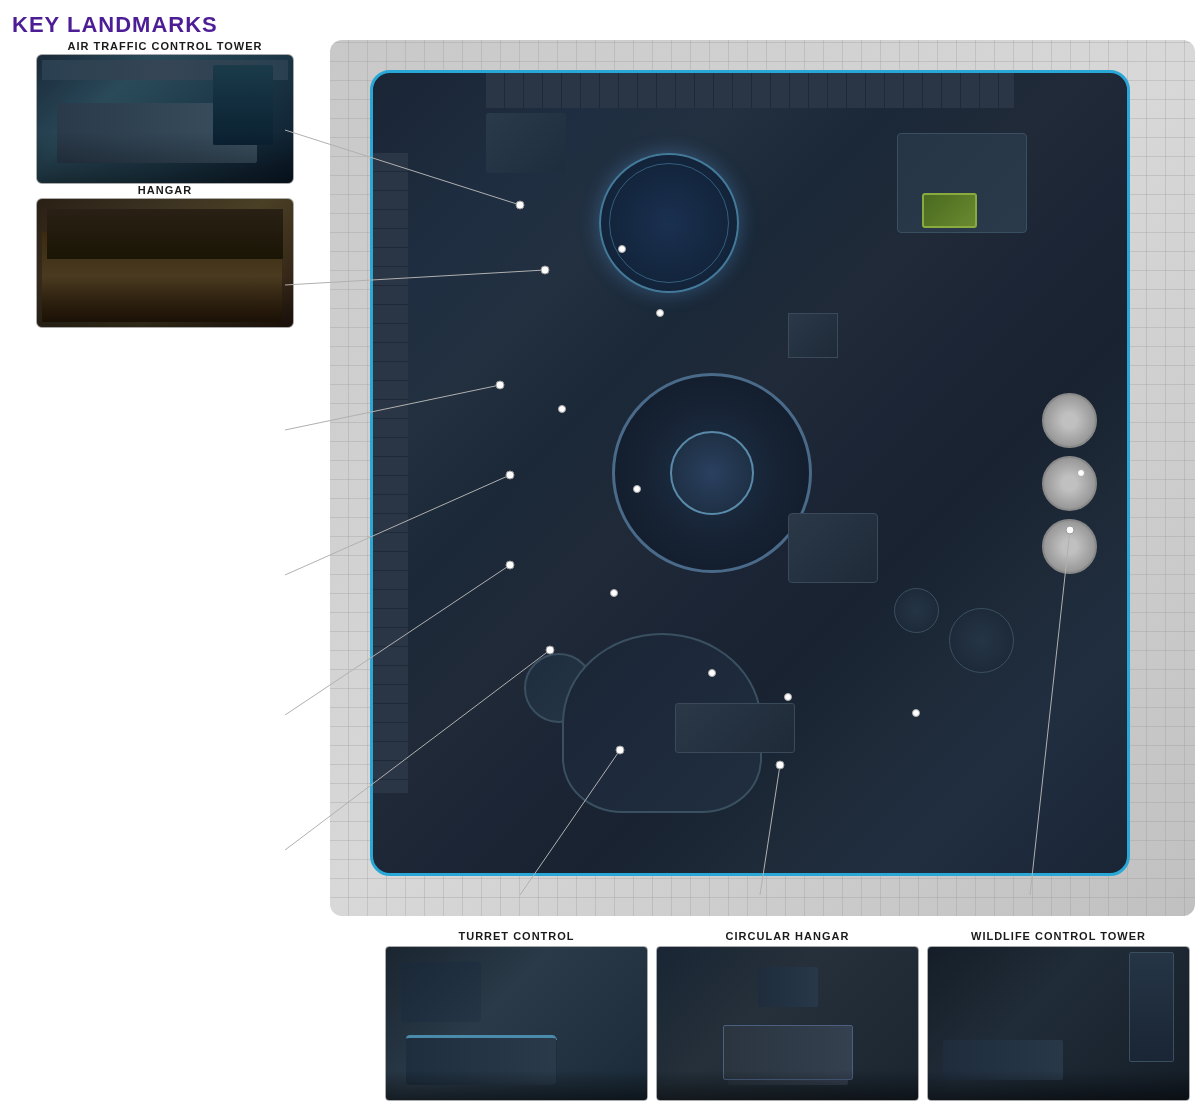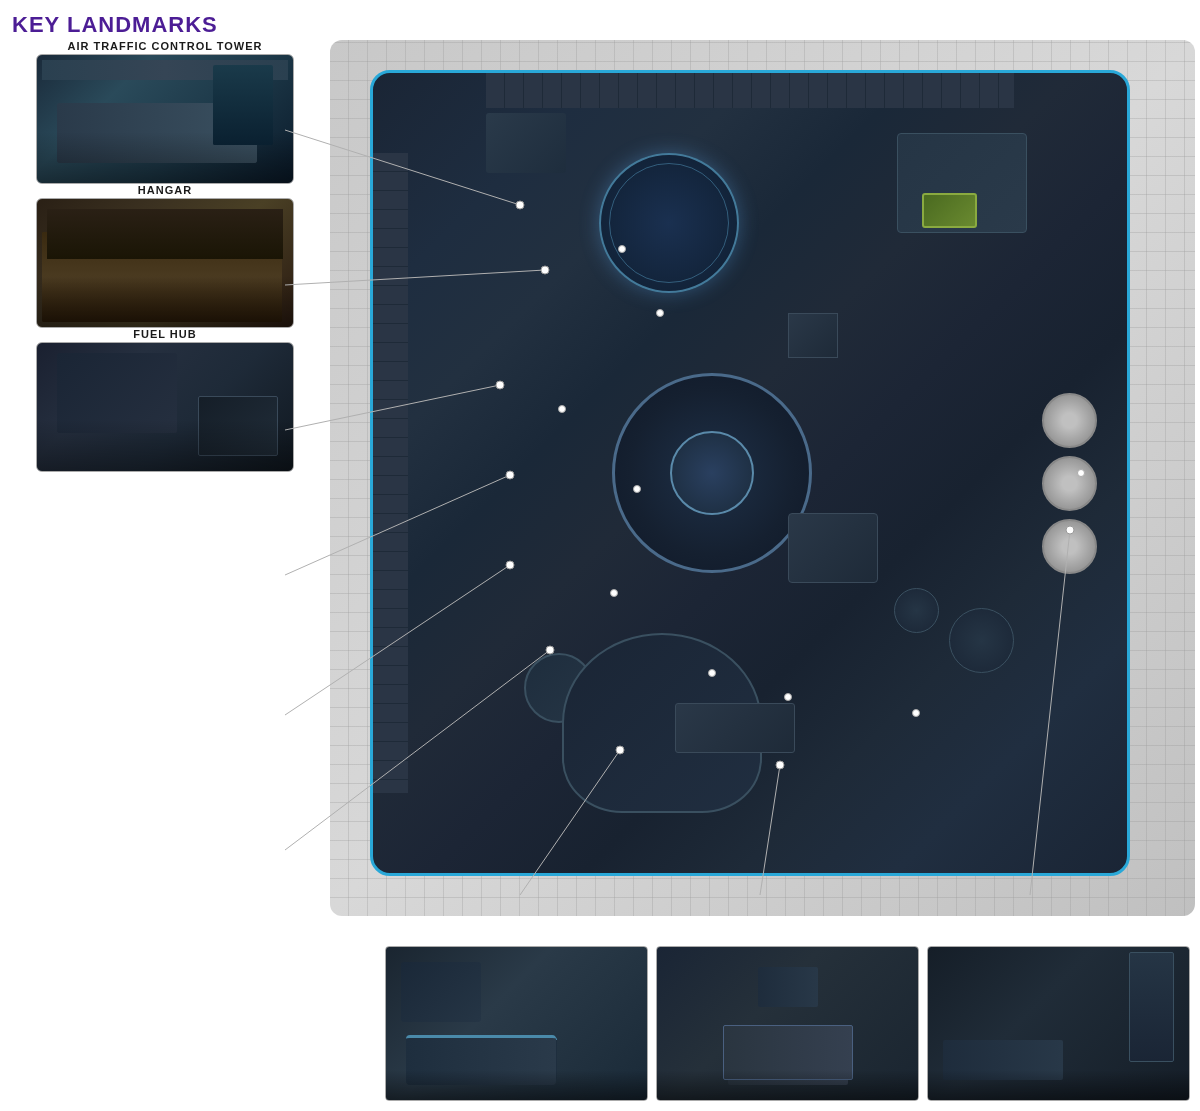--- a/index.html
+++ b/index.html
@@ -473,28 +473,20 @@
       </div>
     </div>
     <div class="landmark-item">
       <div class="landmark-label">HANGAR</div>
       <div class="landmark-image img-hangar">
         <div style="position:absolute;bottom:5px;left:5px;width:240px;height:90px;background:linear-gradient(180deg,#3a2a10,#4a3a20,#2a1a08);border-radius:2px;"></div>
      <div style="position:absolute;top:10px;left:10px;right:10px;height:50px;background:linear-gradient(180deg,#2a2015,#1a1505);"></div>
         <div class="img-overlay"></div>
       </div>
     </div>
-    <div class="landmark-item">
-      <div class="landmark-label">FUEL HUB</div>
-      <div class="landmark-image img-fuel">
-        <div style="position:absolute;top:10px;left:20px;width:120px;height:80px;background:linear-gradient(135deg,#1a2535,#252f3f);border-radius:3px;"></div>
-     <div style="position:absolute;bottom:15px;right:15px;width:80px;height:60px;background:linear-gradient(135deg,#151e28,#202c38);border-radius:2px;border:1px solid #3a4a5a;"></div>
-        <div class="img-overlay"></div>
-      </div>
-    </div>
   </div>
 
 <div class="map-container">
   <div class="map-outer">
     <div class="map-grid"></div>
 
     <div class="map-active">
 
       <div class="map-top-grid"></div>
       <div class="map-left-grid"></div>
@@ -535,20 +527,25 @@
       <div class="map-dot" style="top:65%;left:32%;"></div>
       <div class="map-dot" style="top:75%;left:45%;"></div>
       <div class="map-dot" style="top:78%;left:55%;"></div>
       <div class="map-dot" style="top:80%;left:72%;"></div>
       <div class="map-dot" style="top:50%;right:5%;"></div>
     </div>
   </div>
 </div>
 
 <div class="bottom-section">
+  <div class="bottom-labels">
+    <div class="bottom-label-item">TURRET CONTROL</div>
+    <div class="bottom-label-item">CIRCULAR HANGAR</div>
+    <div class="bottom-label-item">WILDLIFE CONTROL TOWER</div>
+  </div>
   <div class="bottom-images">
     <div class="bottom-image img-turret">
 
       <div style="position:absolute;bottom:15px;left:20px;width:150px;height:50px;background:linear-gradient(90deg,#1e2e3e,#2a3a4a);border-radius:4px;border-top:3px solid #4a8aaa;"></div>
       <div style="position:absolute;top:15px;left:15px;width:80px;height:60px;background:linear-gradient(135deg,#1a2838,#253545);border-radius:3px;"></div>
       <div style="position:absolute;bottom:0;left:0;right:0;height:30px;background:linear-gradient(180deg,transparent,rgba(0,0,0,0.5));"></div>
     </div>
     <div class="bottom-image img-circular">
       <div style="position:absolute;bottom:20px;left:50%;transform:translateX(-50%);width:130px;height:55px;background:linear-gradient(90deg,#2a3540,#354050);border-radius:2px;border:1px solid #4a6080;"></div>
       <div style="position:absolute;top:20px;left:50%;transform:translateX(-50%);width:60px;height:40px;background:linear-gradient(90deg,#1e2c3c,#283848);border-radius:2px;"></div>

